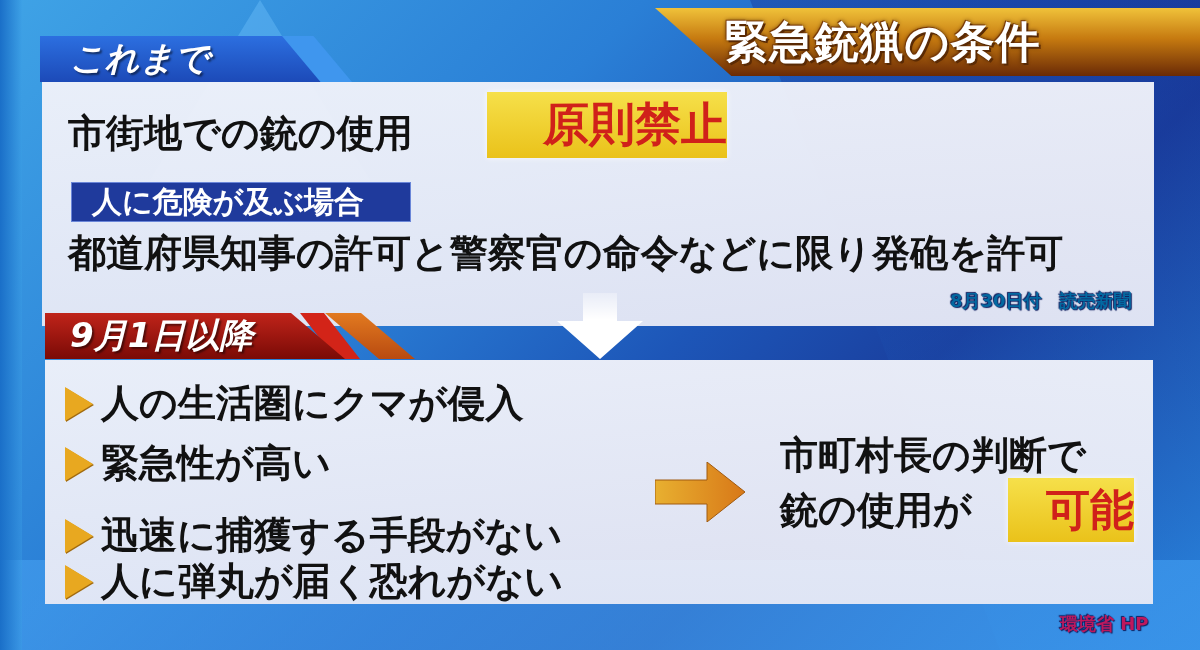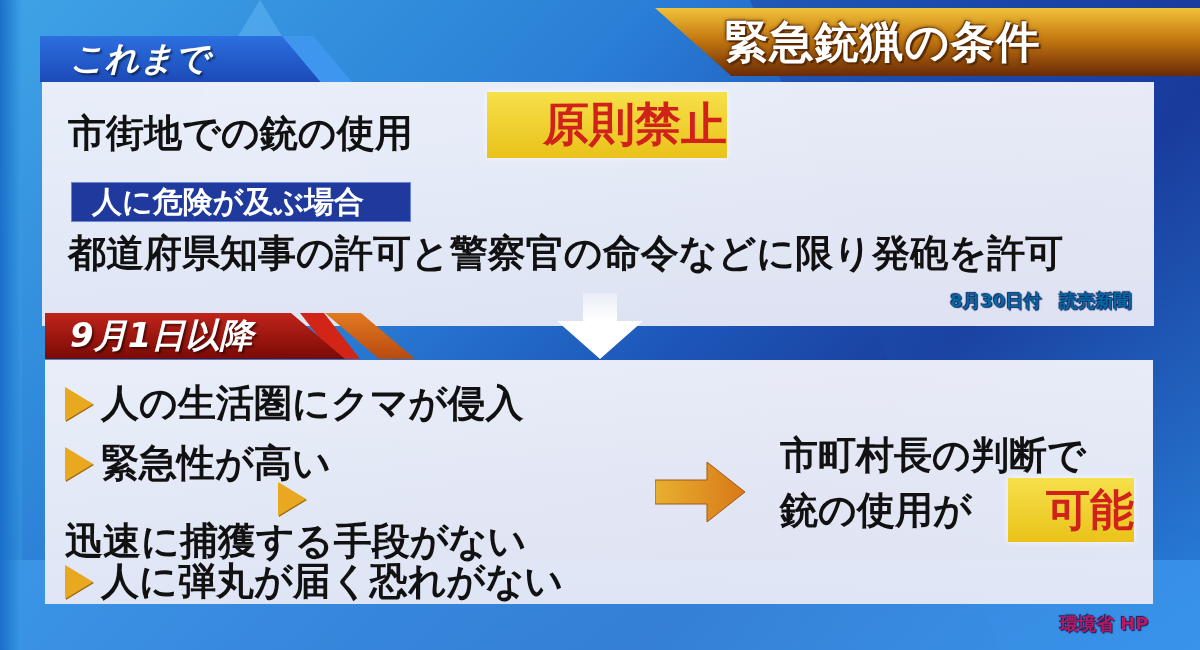--- a/index.html
+++ b/index.html
@@ -71,21 +71,21 @@
   .source1 { position: absolute; left: 950px; top: 289px; color: #0369a1; font-size: 18px; font-weight: bold;
     text-shadow: 1px 1px 1px #102060, -1px -1px 1px #102060; }
   .down-arrow { position: absolute; left: 555px; top: 293px; width: 90px; height: 66px; }
 
   .bullet { position: absolute; left: 20px; display: flex; align-items: center; }
   .tri {
     width: 0; height: 0; border-top: 17px solid transparent; border-bottom: 17px solid transparent;
     border-left: 28px solid #e8a820; margin-right: 8px; filter: drop-shadow(1px 1px 0 #a06a10);
   }
   .bullet span { font-size: 38px; font-weight: bold; color: #111; white-space: nowrap; }
-  .b1 { top: 18px; } .b2 { top: 78px; } .b3 { top: 122px; flex-direction: column; } .b4 { top: 196px; }
+  .b1 { top: 18px; } .b2 { top: 78px; } .b3 { top: 150px; } .b4 { top: 196px; }
 
   .right-arrow { position: absolute; left: 655px; top: 462px; width: 90px; height: 60px; }
   .result1 { position: absolute; left: 780px; top: 430px; font-size: 38px; font-weight: bold; color: #111; white-space: nowrap; }
   .result2 { position: absolute; left: 780px; top: 485px; font-size: 38px; font-weight: bold; color: #111; white-space: nowrap; }
   .badge-kanou { left: 1008px; top: 478px; width: 126px; height: 64px; font-size: 44px; }
   .source2 { position: absolute; left: 1060px; top: 612px; color: #be185d; font-size: 18px; font-weight: bold;
     text-shadow: 1px 1px 1px #102060, -1px -1px 1px #102060; }
 </style>
 </head>
 <body>

